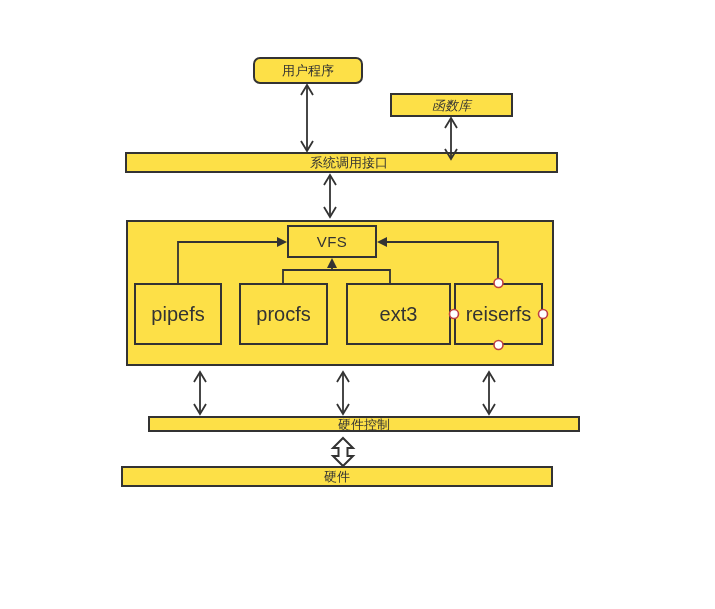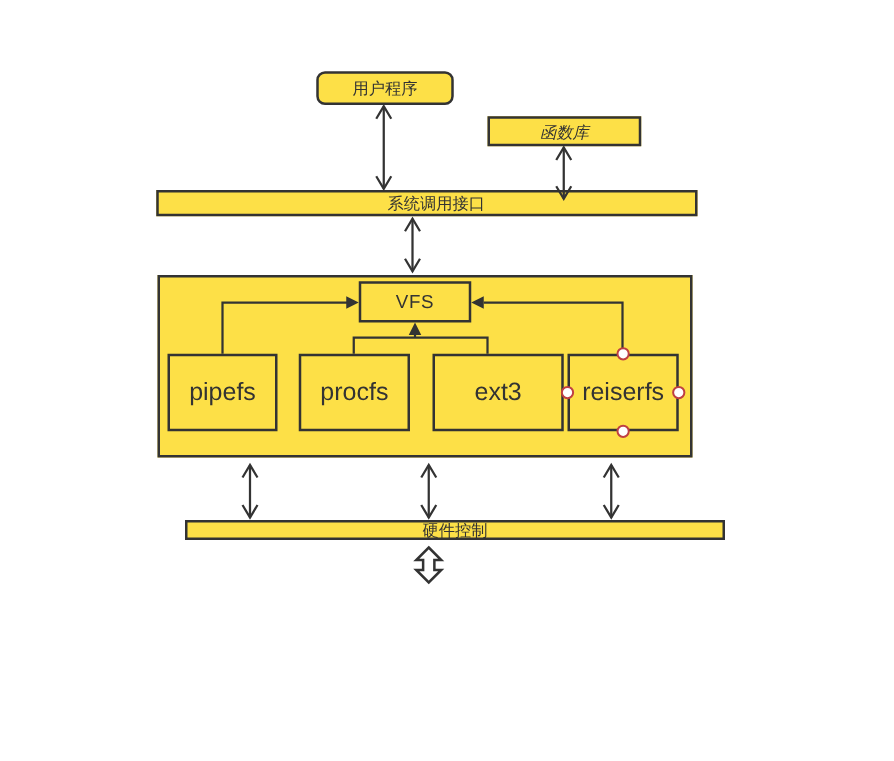--- a/index.html
+++ b/index.html
@@ -58,20 +58,23 @@
   </div>
 
   <div class="shape" style="left:454px; top:283px; width:89px; height:62px;">
     <span class="fs">reiserfs</span>
   </div>
 
   <div class="shape" style="left:121px; top:416px; width:432px; height:16px;margin-left:27px;">
     <span class="cn">硬件控制</span>
   </div>
 
+  <div class="shape" style="left:121px; top:466px; width:432px; height:21px;">
+    <span class="cn">硬件</span>
+  </div>
 
   <svg class="overlay" width="715" height="609" viewBox="0 0 715 609">
 
     <g class="connector">
       <line x1="307" y1="85" x2="307" y2="151"></line>
       <polyline points="301,95 307,85 313,95"></polyline>
       <polyline points="301,141 307,151 313,141"></polyline>
     </g>
 
     <g class="connector">

